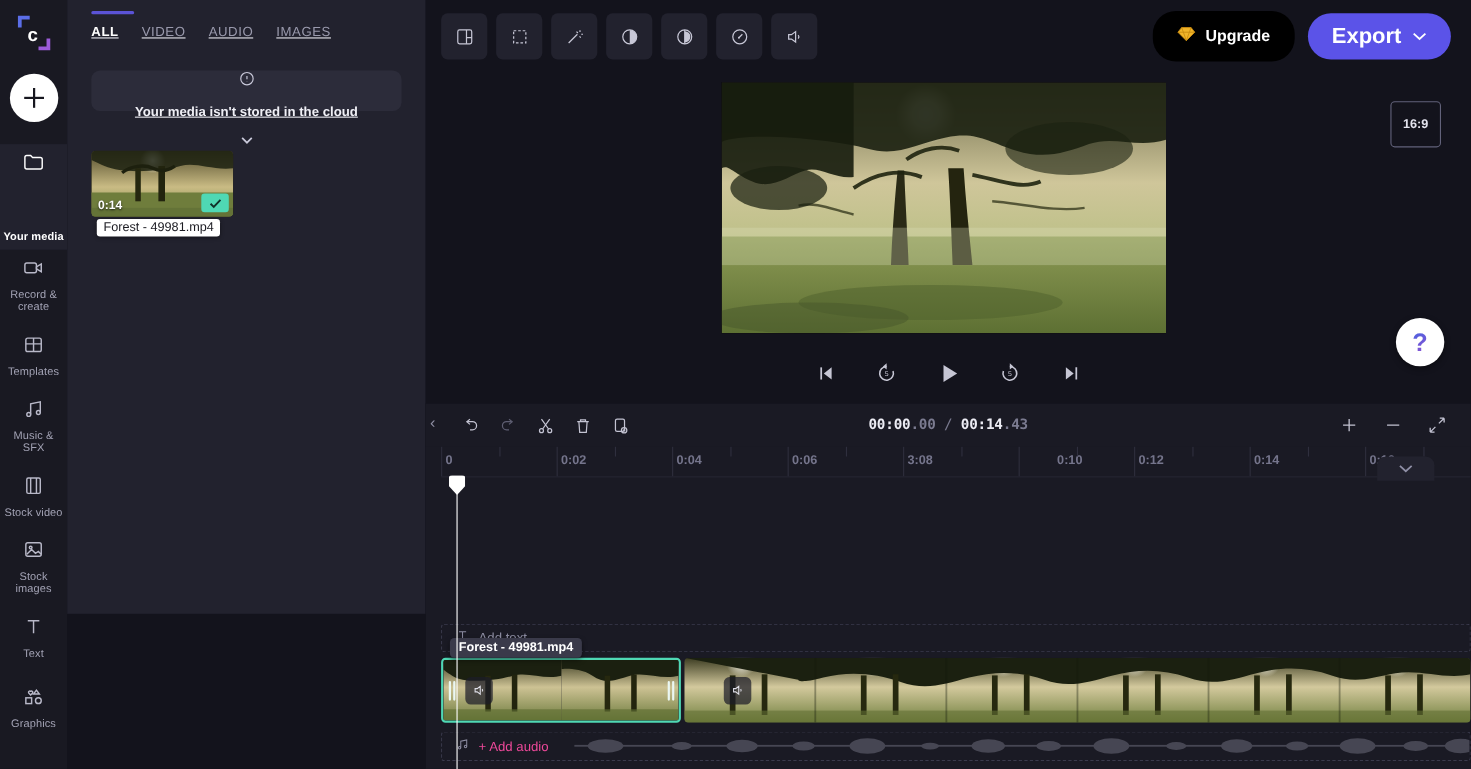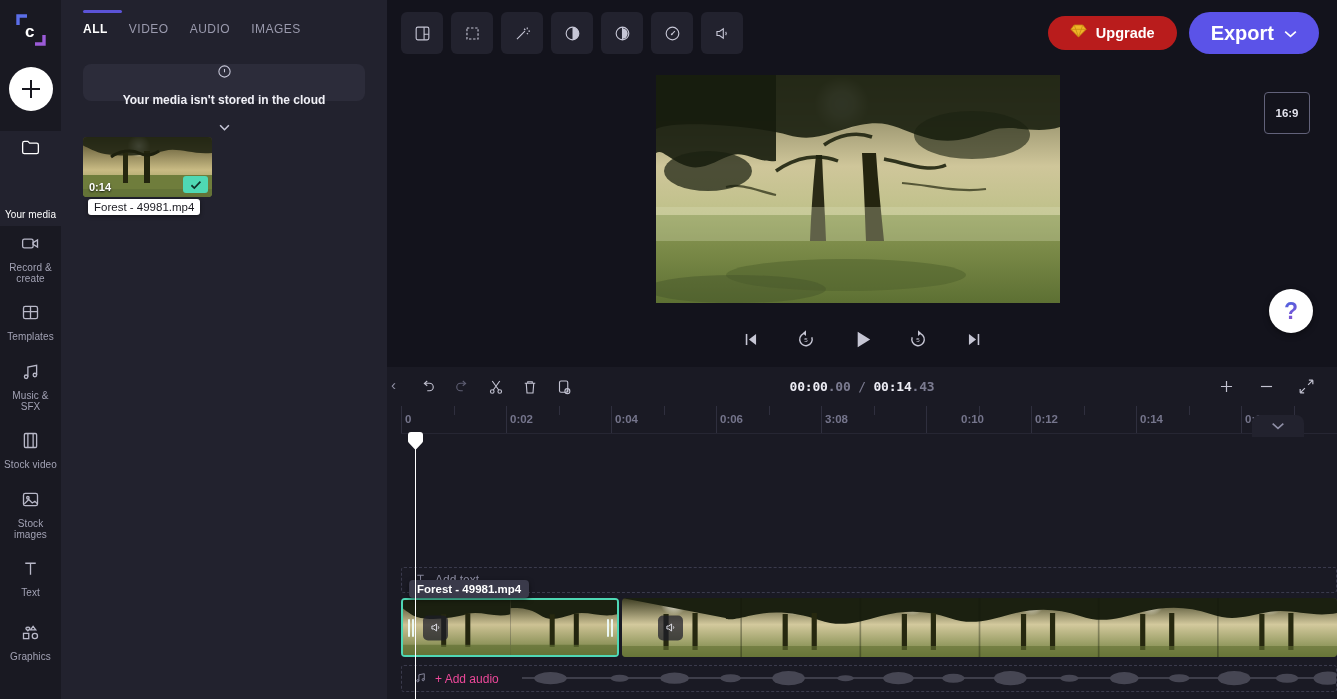--- a/index.html
+++ b/index.html
@@ -35,28 +35,28 @@
   .rail-item {
     width: 61px; min-height: 64px; display: flex; flex-direction: column;
     align-items: center; justify-content: center; cursor: pointer;
     padding: 6px 2px; gap: 4px; position: relative;
   }
   .rail-item .ri-label {
     font-size: 10px; line-height: 11px; color: #a2a2b4; text-align: center;
     letter-spacing: .1px;
   }
   .rail-item.active { background: #22222e; }
-  .rail-item.active .ri-label { color: #ffffff; font-weight: normal; margin-top: 43px; }
+  .rail-item.active .ri-label { color: #ffffff; font-weight: bold; margin-top: 43px; }
   .rail-item.active svg { stroke: #ffffff; }
   .rail-item svg { stroke: #b8b8c8; fill: none; stroke-width: 1.5; }
 
   
   .media-panel {
-    width: 326px; flex: 0 0 326px; height: 699px;
-    background: #22222e; position: relative;
+    width: 326px; flex: 0 0 326px; height: 558px;
+    background: #22222e; position: relative; text-decoration: underline;
   }
   .tabs { display: flex; gap: 21px; padding: 22px 22px 0 22px; position: relative; }
   .tabs:before {
     content: ""; position: absolute; left: 22px; top: 10px;
     width: 39px; height: 3px; background: #5b53d6; border-radius: 2px;
   }
   .tab {
     font-size: 12px; letter-spacing: .5px; color: #9a9aad; cursor: pointer;
     padding-bottom: 2px;
   }
@@ -102,21 +102,21 @@
     height: 66px; display: flex; align-items: center; padding: 0 18px 0 14px;
     gap: 8px; position: relative;
   }
   .tool-btn {
     width: 42px; height: 42px; border-radius: 6px; background: #22222e;
     display: flex; align-items: center; justify-content: center; cursor: pointer;
   }
   .tool-btn svg { stroke: #c7c7d6; fill: none; stroke-width: 1.4; }
   .top-right { margin-left: auto; display: flex; align-items: center; gap: 12px; }
   .upgrade-btn {
-    height: 34px; border-radius: 21px; background: #b91c1c; display: flex;
+    height: 46px; border-radius: 21px; background: #000000; display: flex;
     align-items: center; gap: 9px; padding: 0 22px; cursor: pointer;
   }
   .upgrade-btn .ub-label { font-size: 14.5px; font-weight: bold; color: #fff; }
   .export-btn {
     height: 42px; border-radius: 21px; background: #5b53e8; display: flex;
     align-items: center; gap: 10px; padding: 0 22px; cursor: pointer;
   }
   .export-btn .eb-label { font-size: 20px; font-weight: bold; color: #fff; }
 
   .preview-area { flex: 1; position: relative; }

